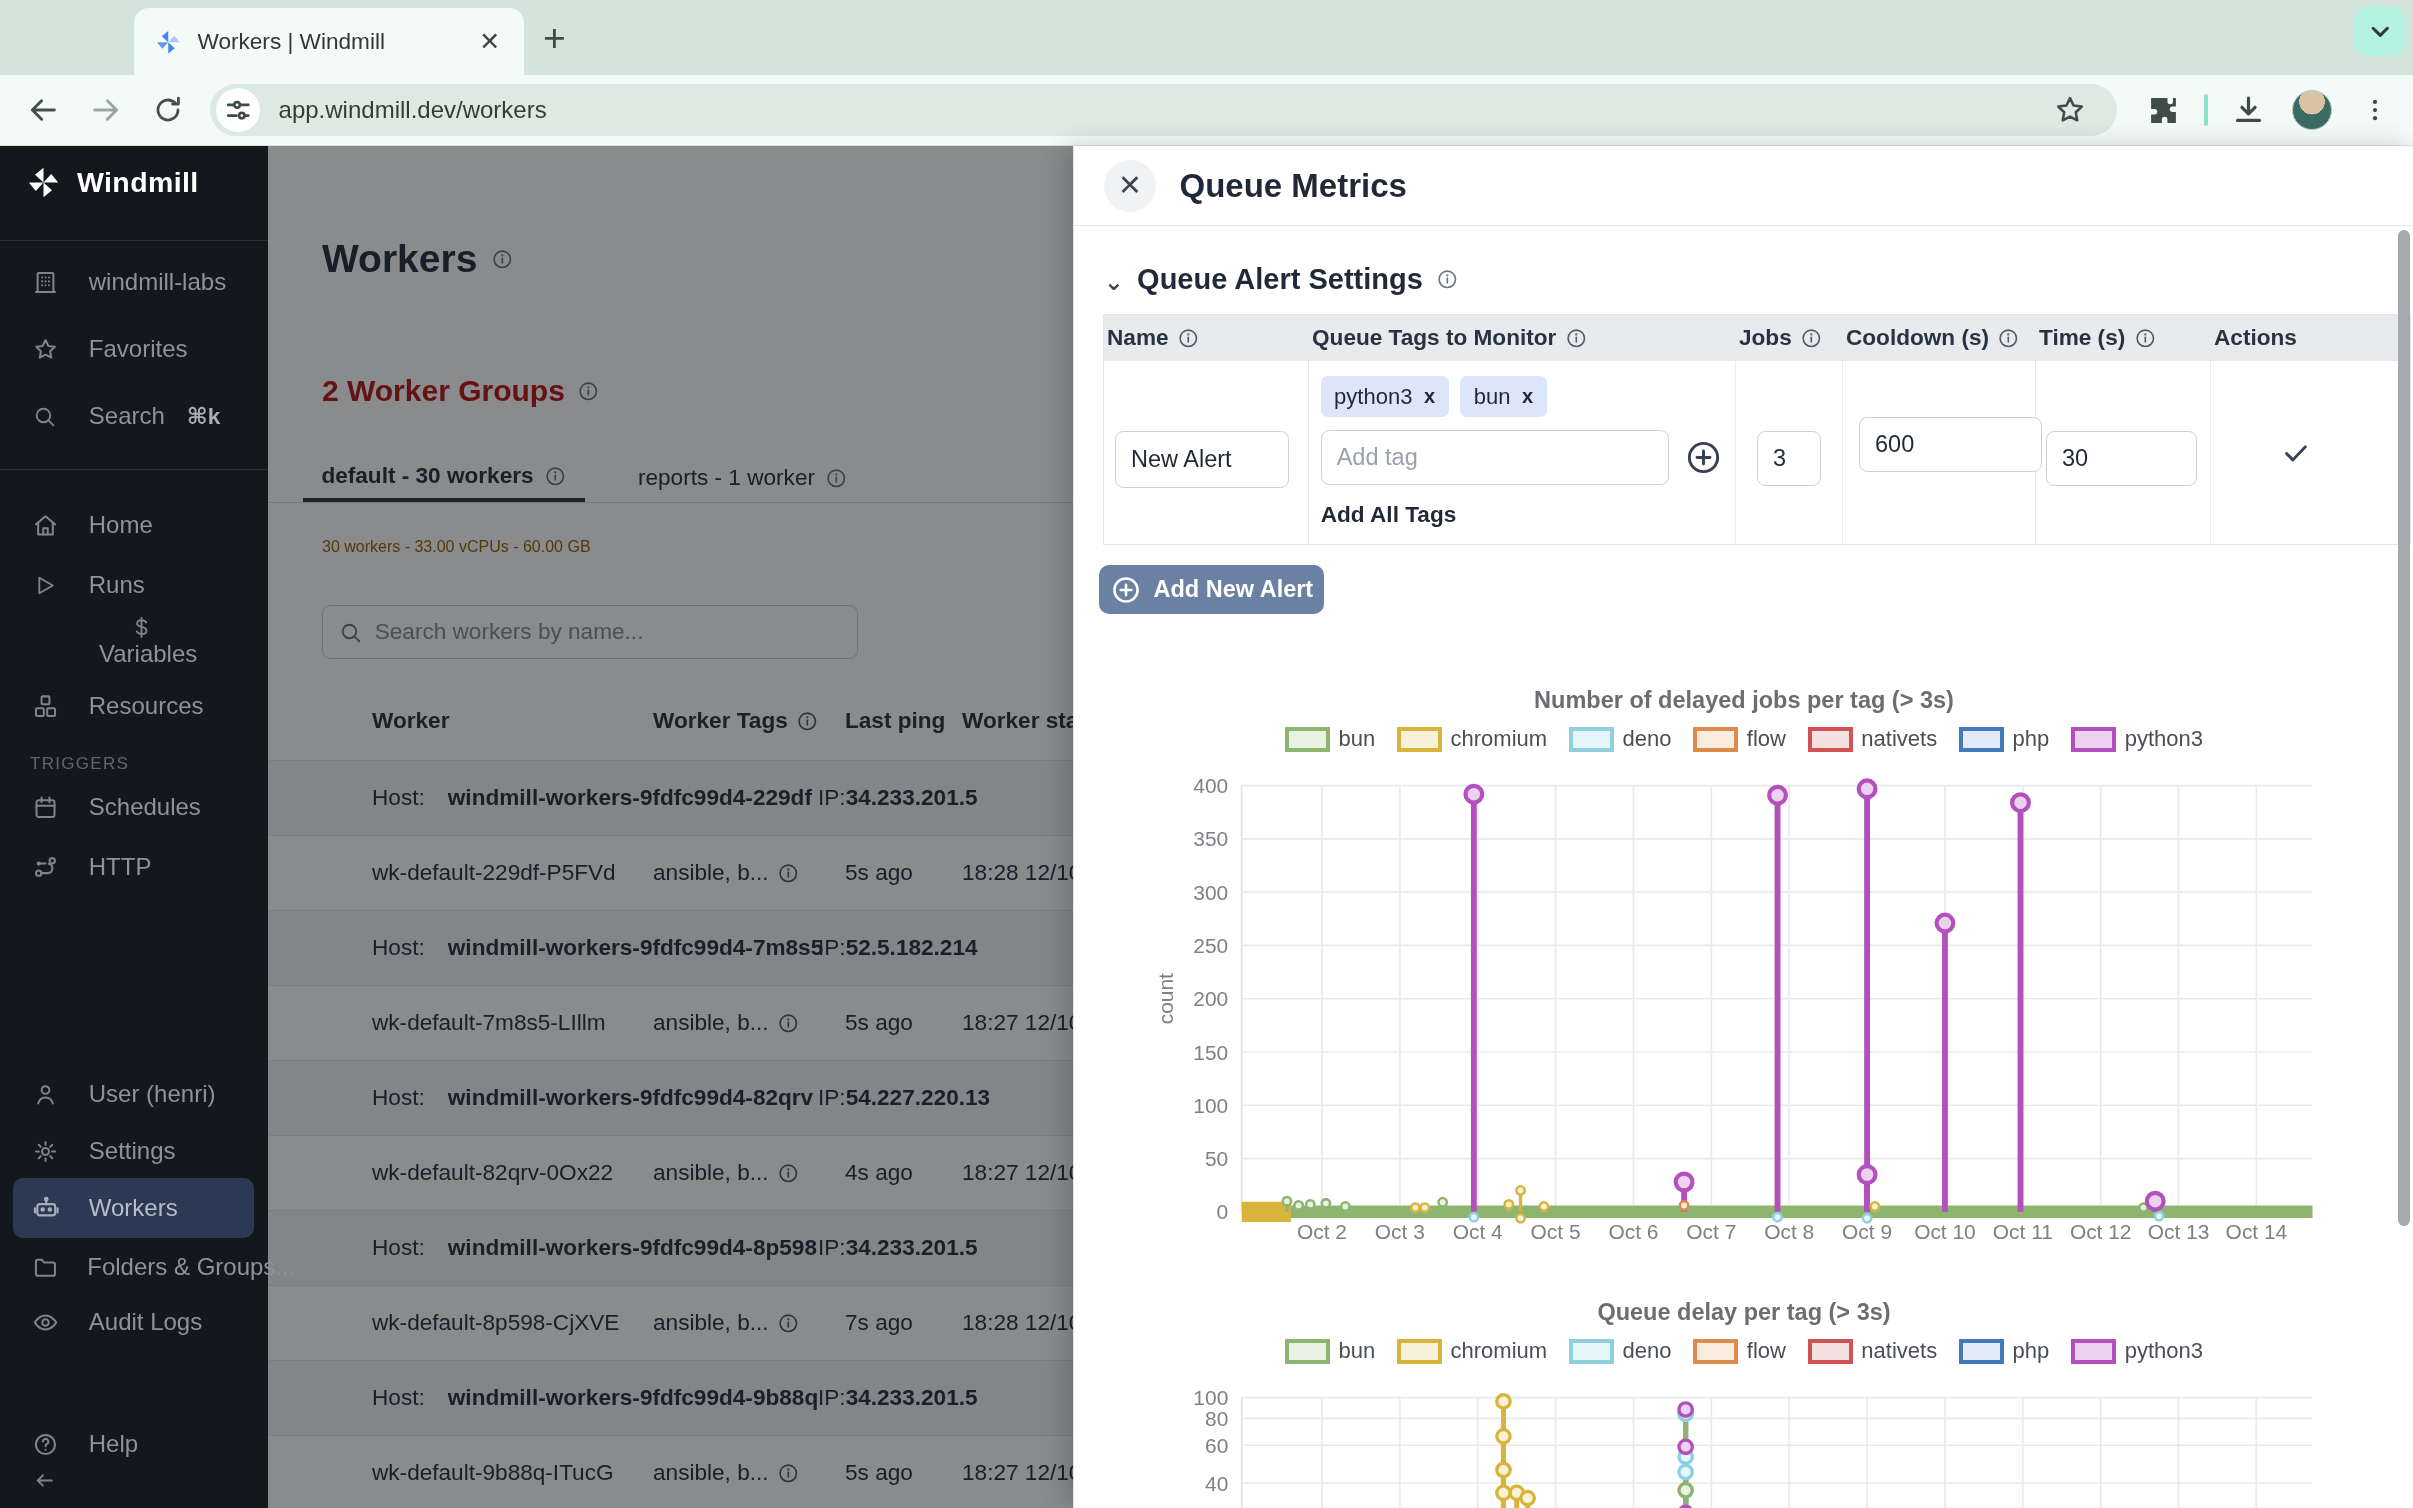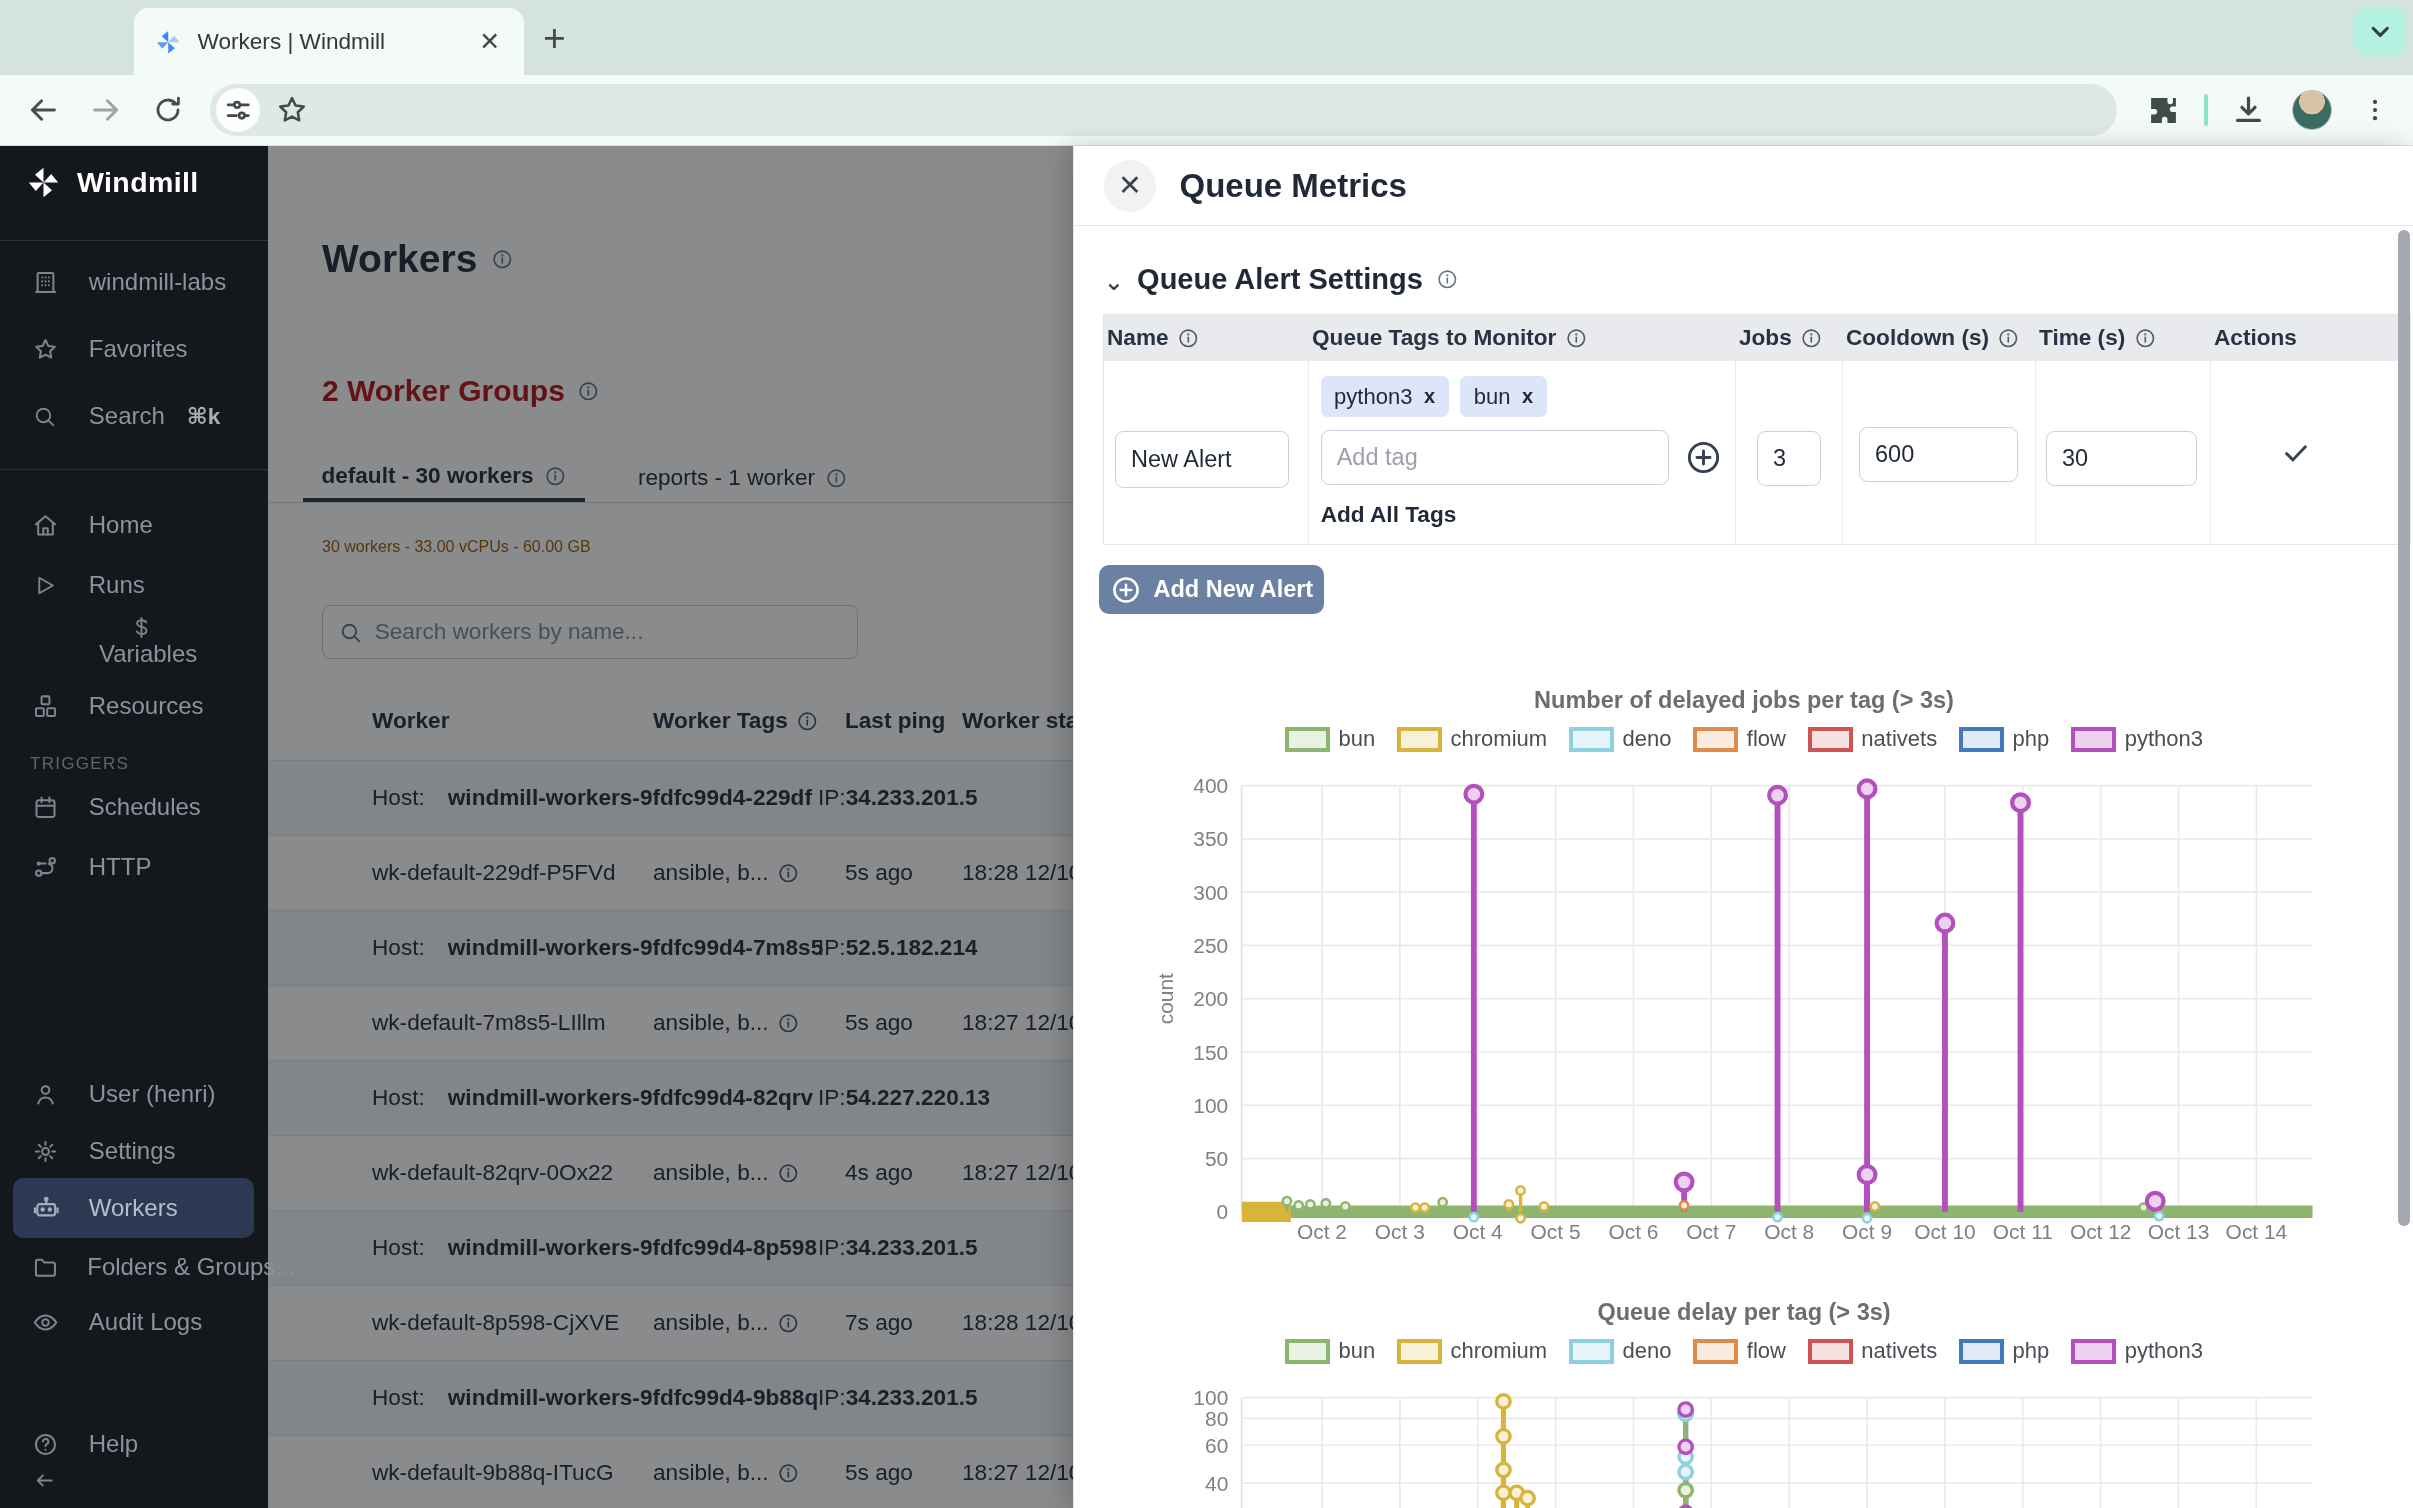--- a/index.html
+++ b/index.html
@@ -82,21 +82,21 @@
   .name-inp{position:absolute;left:11px;top:70px;width:174px;height:57px}
   .tagwrap{position:absolute;left:11.7px;top:15px;width:402px}
   .pills{display:flex;gap:11.7px}
   .pill{background:#dce6f8;border-radius:6.7px;padding:7.5px 13.4px;font-size:22px;color:#1f2937;display:flex;align-items:center;gap:11.7px}
   .pill b{font-size:20px}
   .addtag-row{display:flex;align-items:center;margin-top:13.4px}
   .addtag{width:359px;height:55px;color:#9aa1ab}
   .plus-circ{margin-left:15px;color:#374151}
   .addall{margin-top:17px;font-size:22.6px;font-weight:bold;color:#1f2937;cursor:pointer}
   .jobs-inp{position:absolute;left:21px;top:70px;width:64px;height:55px}
-  .cd-inp{position:absolute;left:16px;top:66px;width:159px;height:55px}
+  .cd-inp{position:absolute;left:16px;top:56px;width:183px;height:55px}
   .tm-inp{position:absolute;left:10px;top:70px;width:151px;height:55px}
   .act-check{position:absolute;left:50%;top:50%;transform:translate(-50%,-50%);color:#374151}
   .add-alert{position:absolute;left:25px;top:419px;width:225px;height:49px;background:#6b81a4;border-radius:10px;
     display:flex;align-items:center;justify-content:center;gap:11.7px;color:#fff;font-size:23.5px;font-weight:bold;cursor:pointer}
   .chart{position:absolute;left:50px;width:1240px}
   .chart-title{height:40px;display:flex;align-items:flex-end;justify-content:center;
     font-size:23.5px;font-weight:bold;color:#6a6e72}
   .chart-legend{height:37px;display:flex;align-items:center;justify-content:center;gap:22px;margin-top:6.7px}
   .lg-item{display:flex;align-items:center;gap:8.4px}
   .lg-box{width:45px;height:25px;border:4.2px solid #000;display:inline-block}
@@ -153,20 +153,21 @@
   <div class="urlbar">
     <span class="tune-circle">
         <span class="i">
           <svg width="28.5" height="28.5" viewBox="0 0 24 24" stroke="currentColor" fill="none" stroke-width="2.2" stroke-linecap="round" stroke-linejoin="round">
             <path d="M3.5 7.5h5M13.5 7.5h7M3.5 16.5h7M17.5 16.5h3"></path>
             <circle cx="11" cy="7.5" r="2.3"></circle>
             <circle cx="15" cy="16.5" r="2.3"></circle>
           </svg>
         </span>
       </span>
+    <span class="url-text">app.windmill.dev/workers</span>
     <span class="tb-ic">
         <svg width="34" height="34" viewBox="0 0 24 24" stroke="currentColor" fill="none" stroke-width="1.8" stroke-linecap="round" stroke-linejoin="round">
           <path d="M12 3.6l2.5 5.2 5.8.8-4.2 4 1 5.7L12 16.6l-5.1 2.7 1-5.7-4.2-4 5.8-.8z"></path>
         </svg>
       </span>
   </div>
   <div class="tb-right">
     <span class="tb-ic">
         <svg width="35" height="35" viewBox="0 0 24 24" fill="#404c47">
           <path d="M9.3 3.5h5.4v2.3a1.9 1.9 0 0 0 3.8 0V3.5h2v5.8h-2.3a1.9 1.9 0 0 0 0 3.8h2.3v7.4h-5.8v-2.3a1.9 1.9 0 0 0-3.8 0v2.3H3.5v-5.8h2.3a1.9 1.9 0 0 0 0-3.8H3.5V3.5z"></path>

